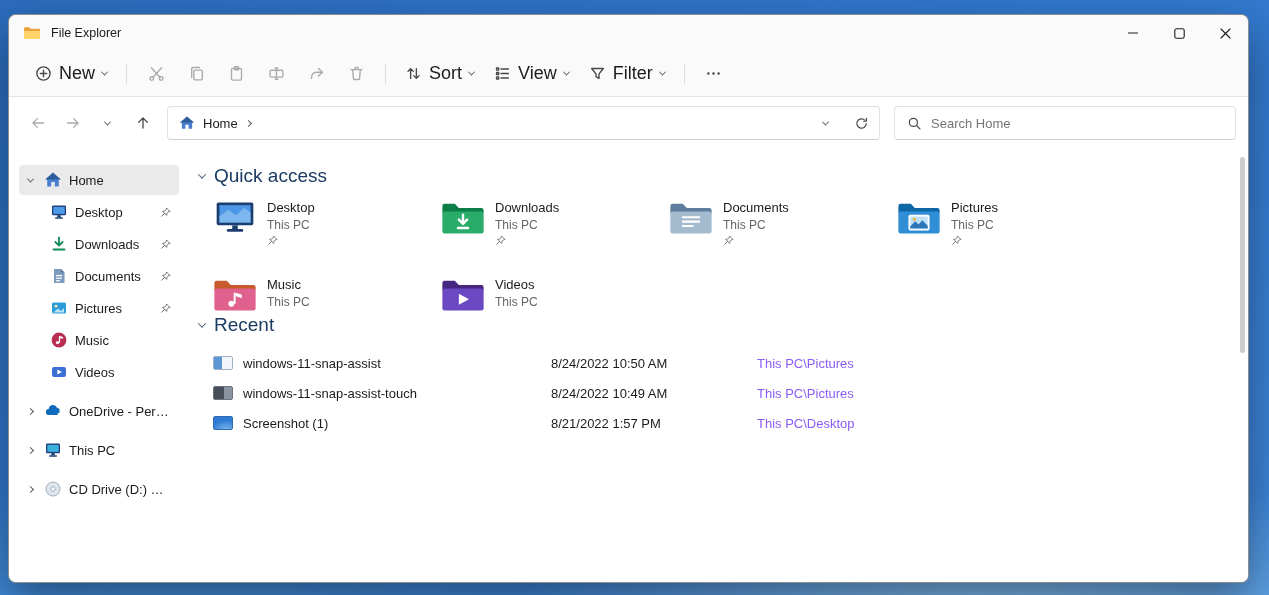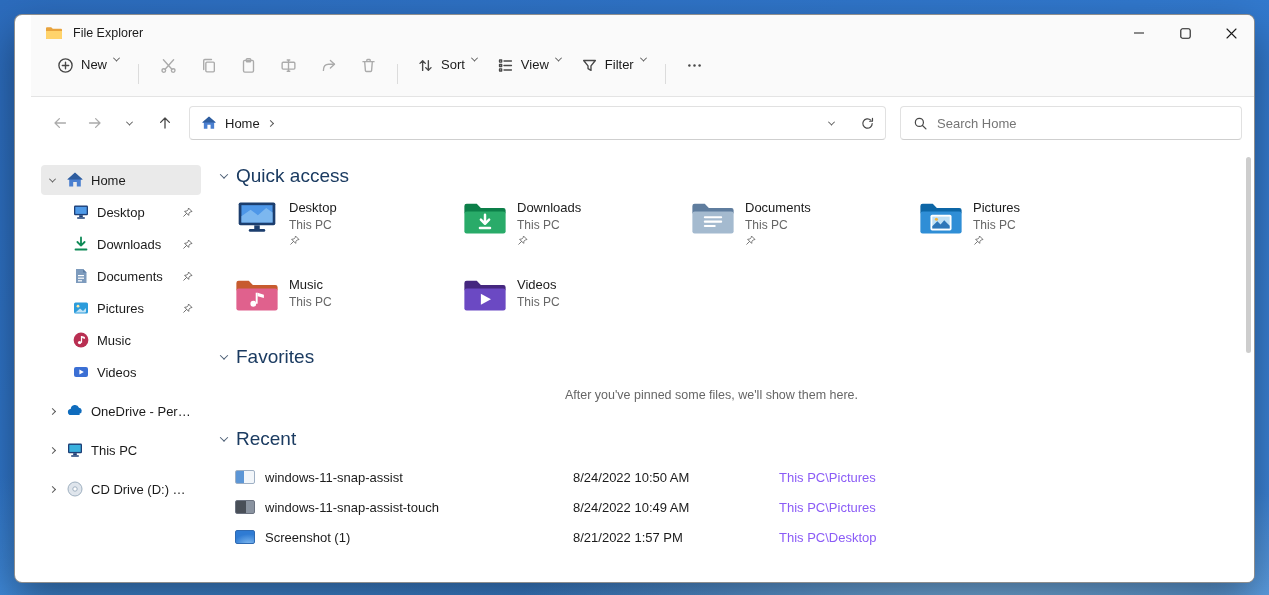--- a/index.html
+++ b/index.html
@@ -5,37 +5,37 @@
   * { margin:0; padding:0; box-sizing:border-box; }
   html,body { width:1269px; height:595px; }
   body { font-family:"Liberation Sans","DejaVu Sans",sans-serif; color:#1b1b1b; }
 
   .stage { position:relative; width:1269px; height:595px; overflow:hidden;
     background:
       radial-gradient(70% 55% at 78% 108%, #8ec7f2 0%, rgba(142,199,242,0) 55%),
       radial-gradient(85% 65% at 12% 118%, #4e9ae4 0%, rgba(78,154,228,0) 60%),
       linear-gradient(155deg,#2c6cbd 0%, #3178cd 45%, #3f87da 100%);
   }
-  .window { position:absolute; left:14px; top:14px; width:1241px; height:569px;
+  .window { position:absolute; left:8px; top:14px; width:1241px; height:569px;
     background:#fff; border-radius:8px; overflow:hidden;
     border:1px solid rgba(50,50,50,.55); box-shadow:0 18px 44px rgba(0,0,0,.42);
-    display:flex; flex-direction:column;padding-left:16px; }
+    display:flex; flex-direction:column; }
 
   
   .titlebar { flex:0 0 36px; background:#fafafa; display:flex; align-items:center;
     justify-content:space-between; padding-left:14px; }
   .title-left { display:flex; align-items:center; gap:10px; font-size:12.5px; }
   .caption { display:flex; align-self:stretch; }
   .cap-btn { width:46px; display:flex; align-items:center; justify-content:center; }
 
   
   .commandbar { flex:0 0 46px; background:#fafafa; border-bottom:1px solid #e4e4e4;
     display:flex; align-items:center; padding:0 16px; }
-  .cmd-btn { height:34px; display:flex; align-items:flex-start; gap:7px; padding:0 10px;
-    border-radius:4px; font-size:13px; color:#1b1b1b; cursor:default; }
+  .cmd-btn { height:34px; display:flex; align-items:center; gap:7px; padding:0 10px;
+    border-radius:4px; font-size:18px; color:#1b1b1b; cursor:default; }
   .cmd-ico { width:40px; justify-content:center; padding:0; }
   .v-sep { width:1px; height:20px; background:#dcdcdc; margin:0 9px; }
 
   .chev { display:inline-block; width:6px; height:6px;
     border-right:1.4px solid #5a5a5a; border-bottom:1.4px solid #5a5a5a; }
   .chev.down { transform:rotate(45deg) translate(-1px,-1px); }
   .chev.right { transform:rotate(-45deg); }
   .chev.sm { width:5px; height:5px; }
   .sec-chev { border-color:#4a5d74; }
 
@@ -530,27 +530,20 @@
               <rect x="1.5" y="12" width="45" height="24" rx="2.5" fill="#6b49c3"></rect>
               <path d="M19.5 17.5 L30.5 23.5 L19.5 29.5 Z" fill="#fff"></path>
             </svg>
             <div class="qa-text">
               <div class="qa-name">Videos</div>
               <div class="qa-sub">This PC</div>
             </div>
           </div>
         </div>
 
-        <div class="fav-sec">
-          <div class="sec-head">
-            <span class="chev down sec-chev"></span>
-            <span>Favorites</span>
-          </div>
-          <div class="fav-msg">After you've pinned some files, we'll show them here.</div>
-        </div>
 
         <div class="rec-sec">
           <div class="sec-head">
             <span class="chev down sec-chev"></span>
             <span>Recent</span>
           </div>
           <div class="rec-rows">
             <div class="recent-row">
               <span class="thumb t1"></span>
               <span class="r-name">windows-11-snap-assist</span>

